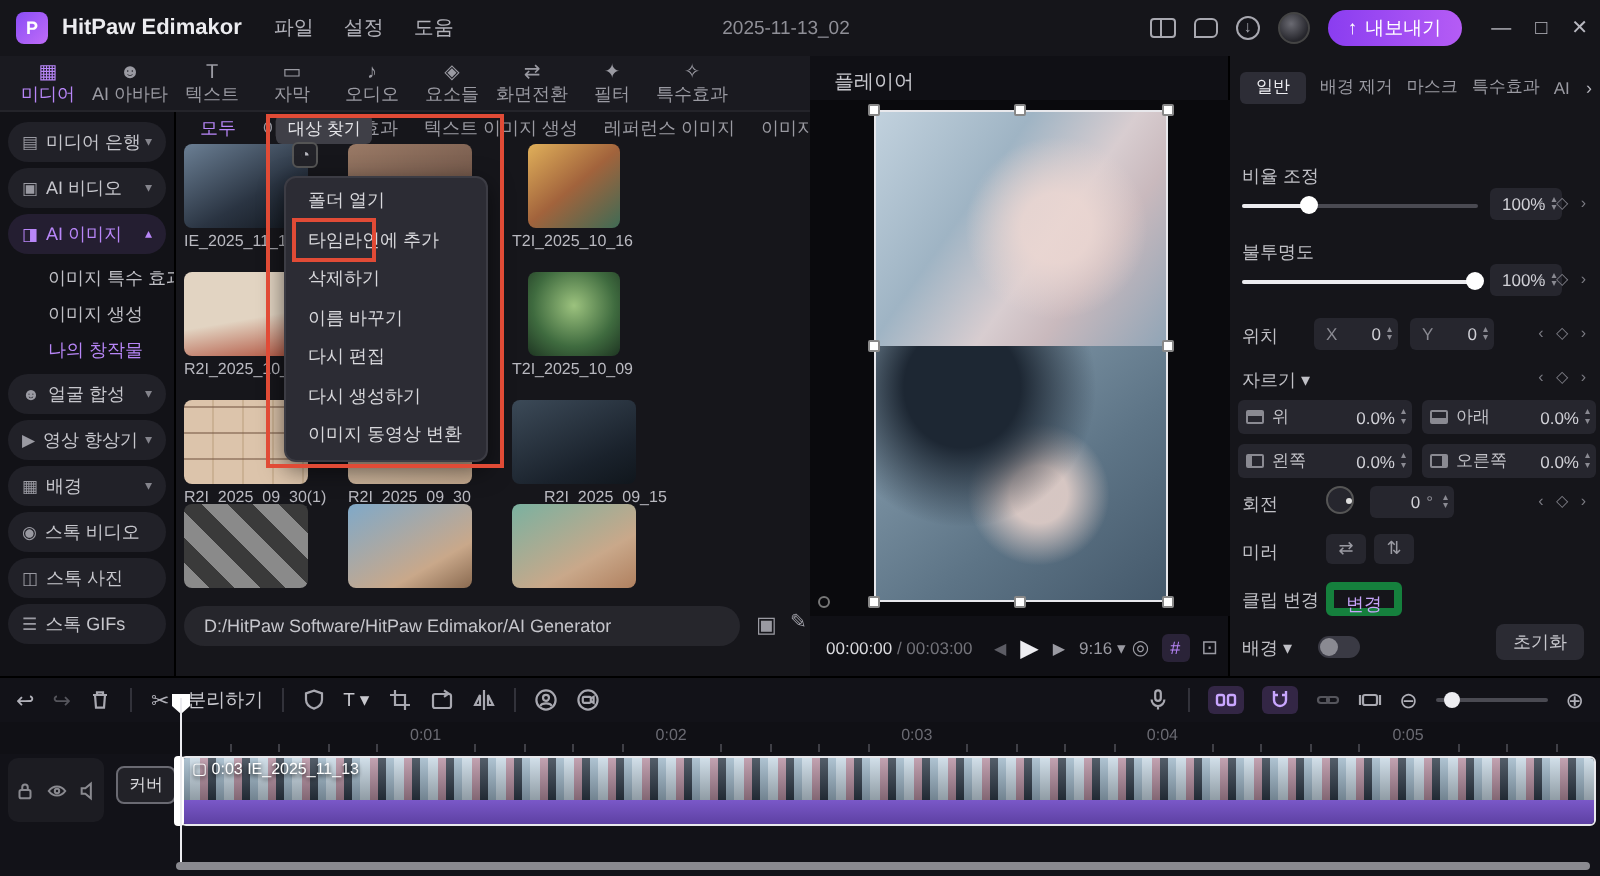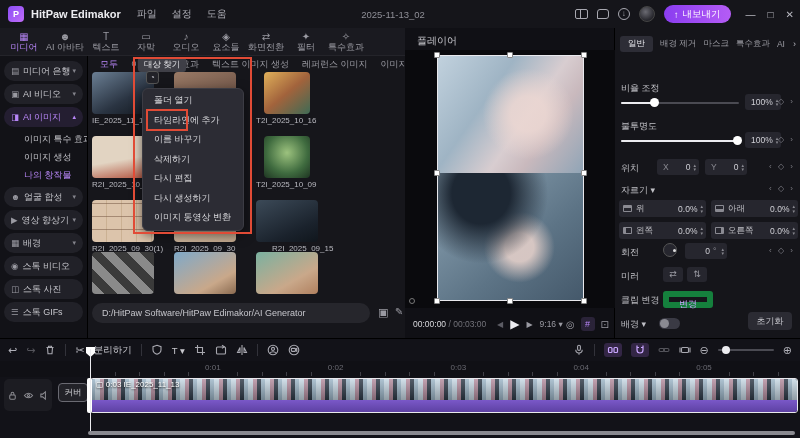--- a/index.html
+++ b/index.html
@@ -120,21 +120,21 @@
   .crop-pill { position:absolute; width:87px; height:17px; background:#26262e; border-radius:3px; display:flex; align-items:center; font-size:8.5px; color:#c0c0c6; padding:0 3px 0 4px; }
   .crop-ico { width:9px; height:7px; border:1px solid #8a8a92; border-radius:1px; margin-right:4px; flex:none; }
   .crop-ico[data-side="t"] { border-top-width:3px; }
   .crop-ico[data-side="b"] { border-bottom-width:3px; }
   .crop-ico[data-side="l"] { border-left-width:3px; }
   .crop-ico[data-side="r"] { border-right-width:3px; }
   .crop-pill .val { flex:1; text-align:right; margin-right:3px; color:#d0d0d6; }
   .rot-knob { position:absolute; width:14px; height:14px; border-radius:50%; background:#26262e; border:1px solid #555; }
   .rot-knob::after { content:""; position:absolute; left:9px; top:5px; width:3px; height:3px; border-radius:50%; background:#ddd; }
   .mir-btn { position:absolute; width:20px; height:15px; background:#26262e; border-radius:3px; color:#9a9aa2; font-size:9px; text-align:center; line-height:15px; }
-  .chg-btn { position:absolute; width:50px; height:17px; border:6px solid #15803d; border-radius:3px; color:#c6a4fa; font-size:9px; text-align:center; line-height:15px; background:transparent; }
+  .chg-btn { position:absolute; width:38px; height:17px; border:4px solid #15803d; border-radius:3px; color:#c6a4fa; font-size:9px; text-align:center; line-height:15px; background:transparent; }
   .toggle { position:absolute; width:21px; height:11px; border-radius:6px; background:#3a3a44; }
   .toggle::after { content:""; position:absolute; left:1px; top:1px; width:9px; height:9px; border-radius:50%; background:#8a8a92; }
   .reset-btn { position:absolute; right:8px; bottom:8px; width:44px; height:18px; background:#2b2b33; border-radius:4px; color:#c8c8ce; font-size:9px; text-align:center; line-height:18px; }
 
   
   .timeline { position:absolute; left:0; top:338px; width:800px; height:100px; background:#121218; border-top:1px solid #000; }
   .tl-bar { display:flex; align-items:center; height:22px; padding:0 8px; gap:9px; }
   .tl-ic { display:flex; align-items:center; color:#b0b0b8; }
   .tl-ic svg { display:block; }
   .tl-txt { font-size:9.5px; color:#c8c8ce; white-space:nowrap; }
@@ -350,22 +350,22 @@
     <span class="path-ic1">▣</span>
     <span class="path-ic2">✎</span>
   </div>
 
   <div class="tooltip">대상 찾기</div>
   <div class="badge">◔</div>
   <div class="ctx-menu">
 
   <div class="ctx-item">폴더 열기</div>
       <div class="ctx-item">타임라인에 추가</div>
+      <div class="ctx-item">삭제하기</div>
       <div class="ctx-item">이름 바꾸기</div>
-      <div class="ctx-item">삭제하기</div>
       <div class="ctx-item">다시 편집</div>
       <div class="ctx-item">다시 생성하기</div>
       <div class="ctx-item">이미지 동영상 변환</div>
     </div>
   <div class="anno-outer"></div>
   <div class="anno-inner"></div>
 
   <div class="player">
     <div class="player-title">플레이어</div>
     <div class="canvas">

